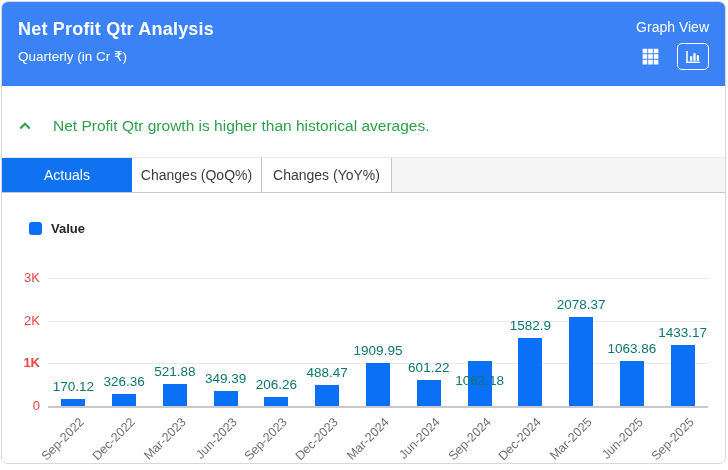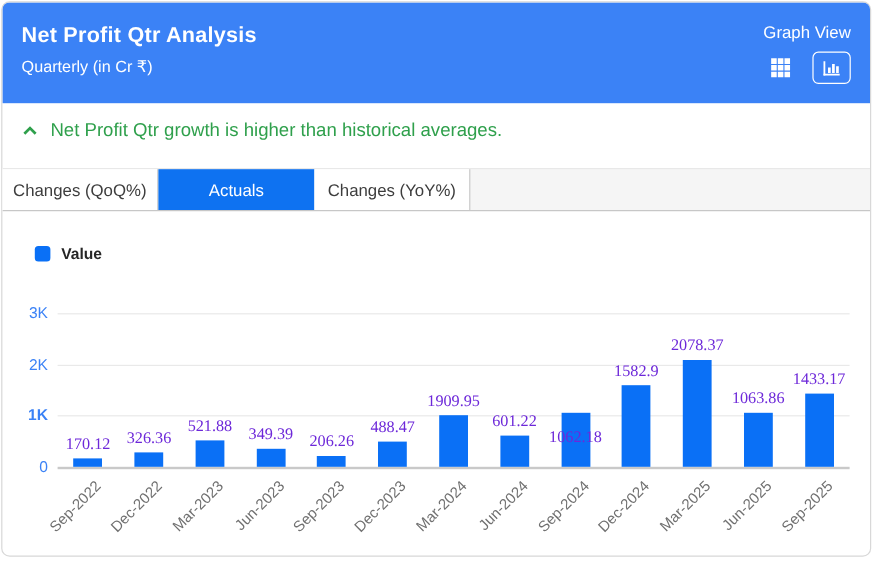--- a/index.html
+++ b/index.html
@@ -19,22 +19,22 @@
   .hdr-right { display:flex; flex-direction:column; align-items:flex-end; }
   .view-label { font-size:14px; margin-bottom:8px; }
   .view-icons { display:flex; align-items:center; gap:16px; }
   .icon-btn { display:flex; align-items:center; justify-content:center; cursor:pointer; }
   .icon-frame {
     width:32px; height:27px; border:1.6px solid #fff; border-radius:5px;
     display:flex; align-items:center; justify-content:center;
   }
   
   .insight {
-    display:flex; align-items:center; gap:7px;
-    padding:13px 16px 9px 13px;
+    display:flex; align-items:center; gap:18px;
+    padding:30px 16px 9px 13px;
     color:#2fa04c; font-size:15.5px;
   }
   
   .tabstrip {
     margin-top:12px; height:36px; background:#f5f5f5;
     border-top:1px solid #e8e8e8; border-bottom:1px solid #c7c7c7;
     display:flex; align-items:stretch;
   }
   .tab {
     width:130px; display:flex; align-items:center; justify-content:center;
@@ -43,23 +43,23 @@
   }
   .tab.active { background:#0e72f1; color:#fff; border-right:none; }
   
   .legend { display:flex; align-items:center; gap:9px; margin:27px 0 0 27px; height:16px; }
   .legend-dot { width:13px; height:13px; border-radius:3px; background:#0a70f6; }
   .legend-label { font-size:13px; font-weight:bold; color:#262626; }
   
   .chart { position:relative; margin-top:10px; height:232px; width:100%; }
   .gridline { position:absolute; left:46px; width:660px; height:1px; background:#e9e9e9; }
   .gridline.baseline { background:#c9c9c9; height:1.5px; }
-  .ytick { position:absolute; left:0; width:38px; text-align:right; font-size:13px; color:#3b82f6; }
+  .ytick { position:absolute; left:0; width:38px; text-align:right; font-size:13px; color:#ef4444; }
   .bar { position:absolute; width:24px; background:#0a70f6; }
-  .val { position:absolute; width:90px; text-align:center; font-size:13.5px; color:#6d28d9; white-space:nowrap;font-family:Liberation Serif, serif; }
+  .val { position:absolute; width:90px; text-align:center; font-size:13.5px; color:#0f766e; white-space:nowrap; }
   .xlab {
     position:absolute; width:112px; text-align:right; font-size:12.5px; color:#707070;
     white-space:nowrap; transform:rotate(-45deg); transform-origin:100% 0;
   }
 </style>
 </head>
 <body>
 
 <div class="card">
 
@@ -90,22 +90,22 @@
   <div class="insight">
     <span style="display:flex;">
       <svg width="20" height="20" viewBox="0 0 24 24">
         <path fill="#2fa04c" d="M12 7.4l6.6 6.6-1.9 1.9L12 11.2l-4.7 4.7-1.9-1.9z"></path>
       </svg>
     </span>
     <span>Net Profit Qtr growth is higher than historical averages.</span>
   </div>
 
   <div class="tabstrip">
+    <div class="tab active">Actuals</div>
     <div class="tab">Changes (QoQ%)</div>
-    <div class="tab active">Actuals</div>
     <div class="tab">Changes (YoY%)</div>
   </div>
 
   <div class="legend">
     <span class="legend-dot"></span>
     <span class="legend-label">Value</span>
   </div>
 
   <div class="chart" id="chart">
       <div class="gridline baseline" style="top: 160px;"></div>

